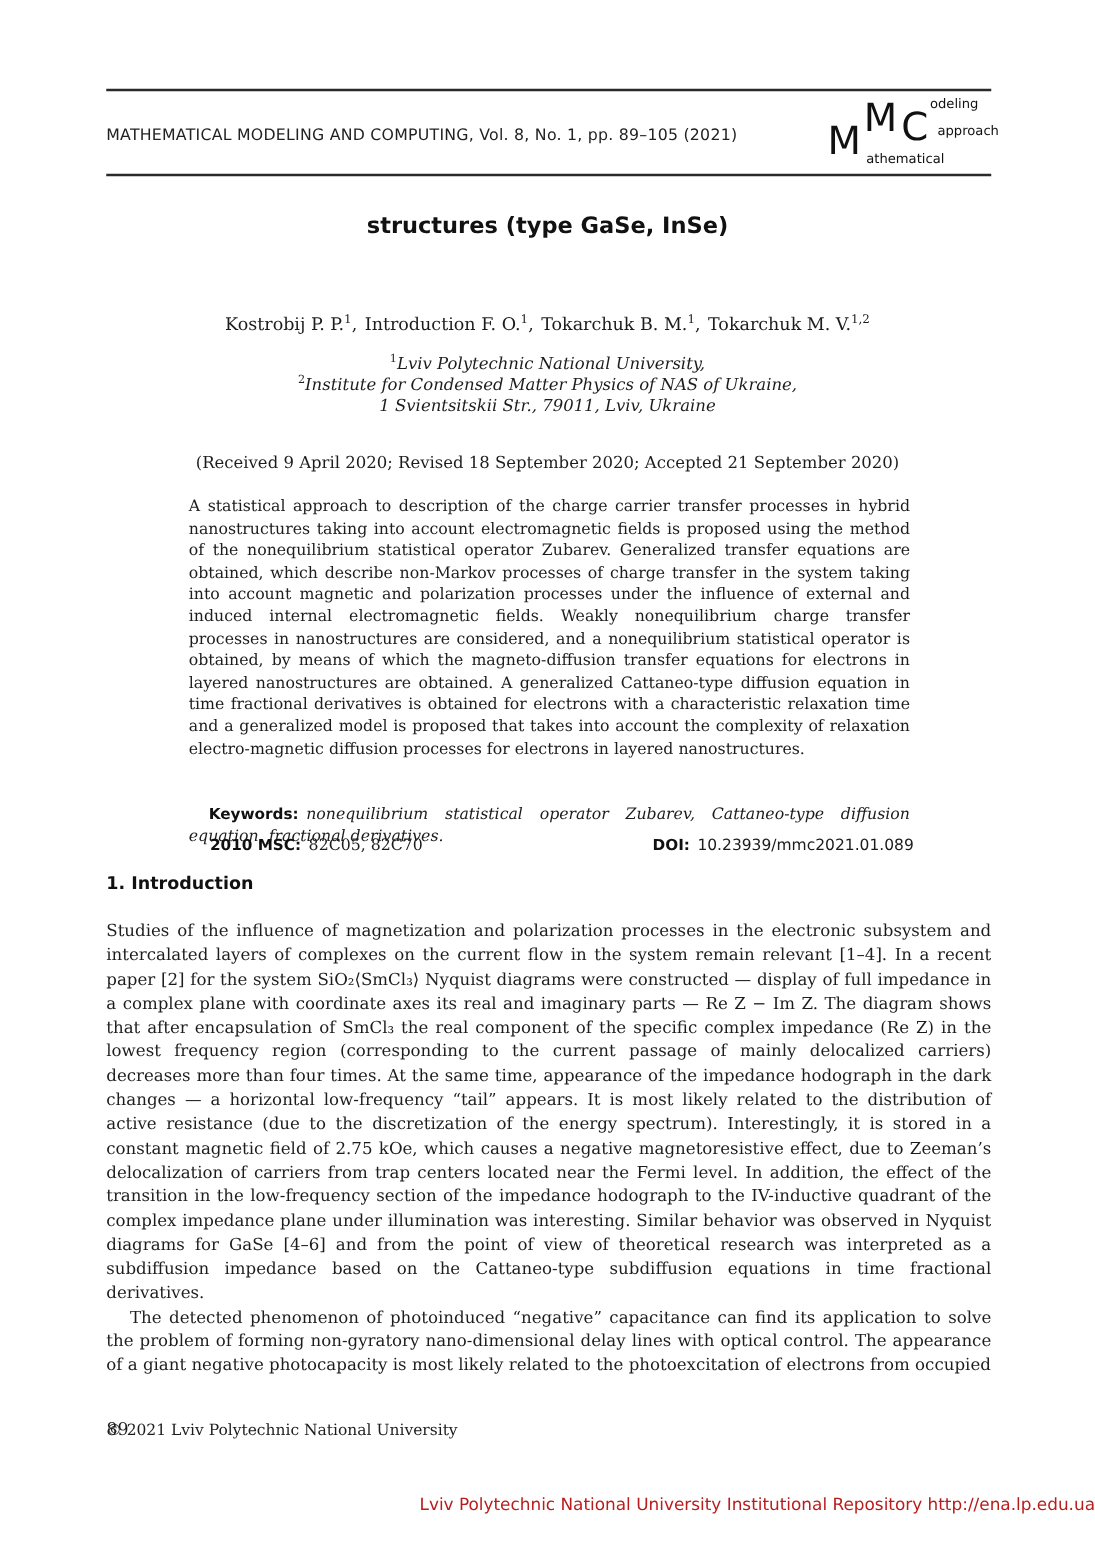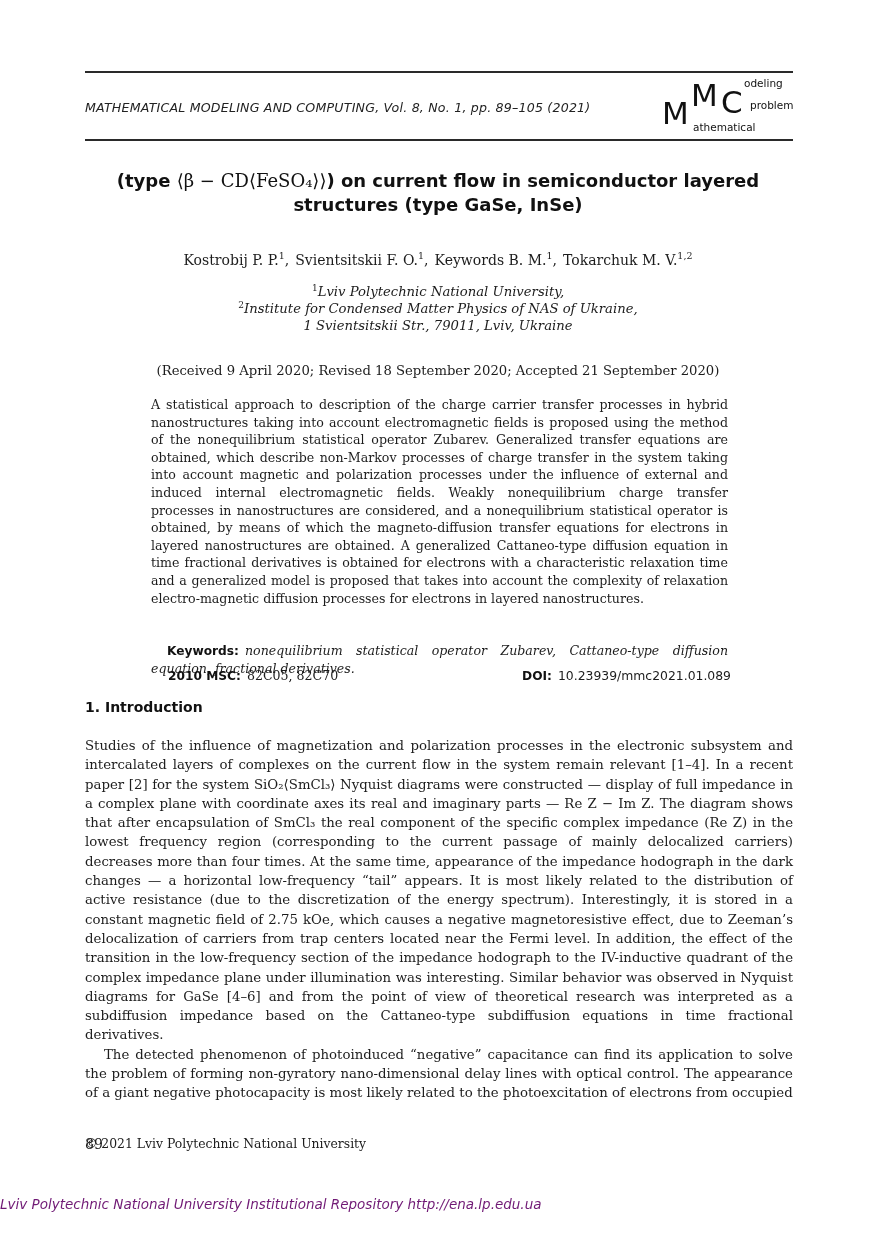--- a/index.html
+++ b/index.html
@@ -1,21 +1,21 @@
 <!DOCTYPE html>
 <html><head>
 <meta charset="utf-8">
 <style>
   html,body { margin:0; padding:0; }
   body {
     width:876px; height:1240px; background:#ffffff; position:relative;
     font-family:"DejaVu Serif", serif; color:#1c1c1c;
     -webkit-font-smoothing:antialiased;
   }
-  .sans { font-family:"DejaVu Sans", sans-serif;font-style:italic; }
+  .sans { font-family:"DejaVu Sans", sans-serif; }
   .rule { position:absolute; left:85px; width:708px; height:2px; background:#2a2a2a; }
   .rule-top { top:71px; }
   .rule-bottom { top:139px; }
 
   .journal-line { position:absolute; top:100px; left:85px; font-size:12.6px; letter-spacing:0.2px; color:#222; }
 
   
   .logo { position:absolute; top:74px; left:660px; width:132px; height:64px; font-family:"DejaVu Sans", sans-serif; color:#111; }
   .logo .big { position:absolute; font-size:31px; line-height:1; font-weight:500; }
   .logo .small { position:absolute; font-size:10.5px; line-height:1; }
@@ -59,50 +59,49 @@
 
   .bodytext { position:absolute; top:736px; left:85px; width:708px;
               font-size:13.3px; line-height:19.3px; text-align:justify; }
   .bodytext p { margin:0; }
   .bodytext p.indent { text-indent:19px; }
 
   .footer-left { position:absolute; top:1136px; left:85px; font-size:12.4px; line-height:16.5px; }
   .footer-left .cpl2 { padding-left:38px; }
   .pagenum { position:absolute; top:1136px; left:85px; width:708px; text-align:left; font-size:14px; }
 
-  .watermark { position:absolute; top:1196px; left:0; width:876px; text-align:left;
-               color:#701a75; font-size:13.5px; }
+  .watermark { position:absolute; top:1196px; left:0; width:876px; text-align:right;
+               color:#b91c1c; font-size:13.5px; }
 </style>
 </head>
 <body>
 
 <div>
 
   <div class="rule rule-top"></div>
 
   <div class="journal-line sans">MATHEMATICAL MODELING AND COMPUTING,  Vol. 8, No. 1, pp. 89–105 (2021)</div>
 
   <div class="logo">
     <span class="big m1">M</span>
     <span class="big m2">M</span>
     <span class="big c">C</span>
     <span class="small w-odeling">odeling</span>
-    <span class="small w-omputing">problem</span>
+    <span class="small w-omputing">approach</span>
     <span class="small w-athematical">athematical</span>
   </div>
 
   <div class="rule rule-bottom"></div>
 
   <h1 class="title">
-    <div><span>(type </span><span class="math">⟨β − CD⟨FeSO₄⟩⟩</span><span>) on current flow in semiconductor layered</span></div>
     <div>structures (type GaSe, InSe)</div>
   </h1>
 
   <div class="authors">
-    <span class="author"><span>Kostrobij P. P.</span><sup>1</sup><span class="sep">,</span></span><span class="author"><span>Svientsitskii F. O.</span><sup>1</sup><span class="sep">,</span></span><span class="author"><span>Keywords B. M.</span><sup>1</sup><span class="sep">,</span></span><span class="author"><span>Tokarchuk M. V.</span><sup>1,2</sup></span>
+    <span class="author"><span>Kostrobij P. P.</span><sup>1</sup><span class="sep">,</span></span><span class="author"><span>Introduction F. O.</span><sup>1</sup><span class="sep">,</span></span><span class="author"><span>Tokarchuk B. M.</span><sup>1</sup><span class="sep">,</span></span><span class="author"><span>Tokarchuk M. V.</span><sup>1,2</sup></span>
   </div>
 
   <div class="affils">
     <div><sup>1</sup><span class="it">Lviv Polytechnic National University,</span></div>
     <div><sup>2</sup><span class="it">Institute for Condensed Matter Physics of NAS of Ukraine,</span></div>
     <div><sup></sup><span class="it">1 Svientsitskii Str., 79011, Lviv, Ukraine</span></div>
   </div>
 
   <div class="received">(Received 9 April 2020; Revised 18 September 2020; Accepted 21 September 2020)</div>
 

